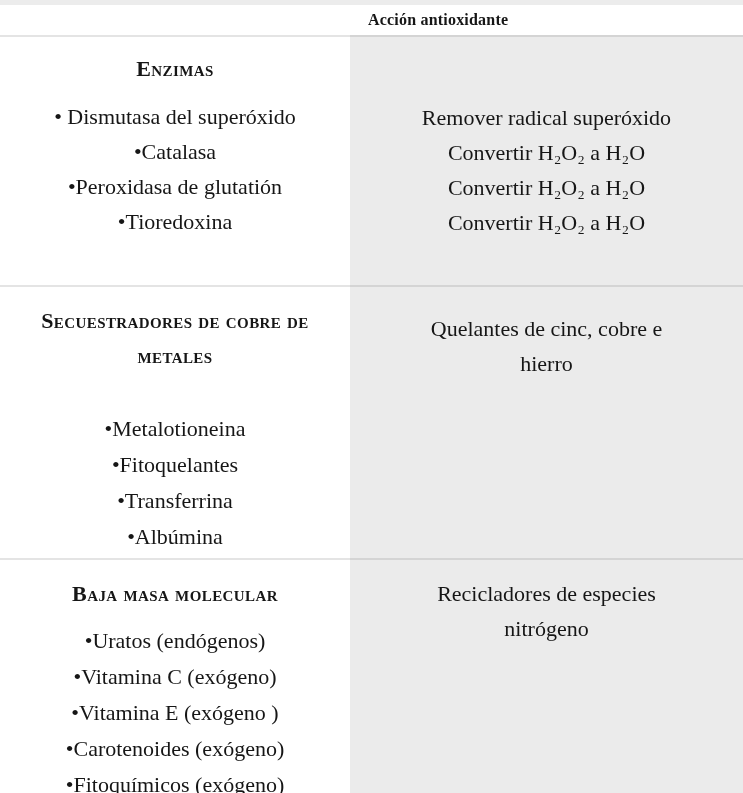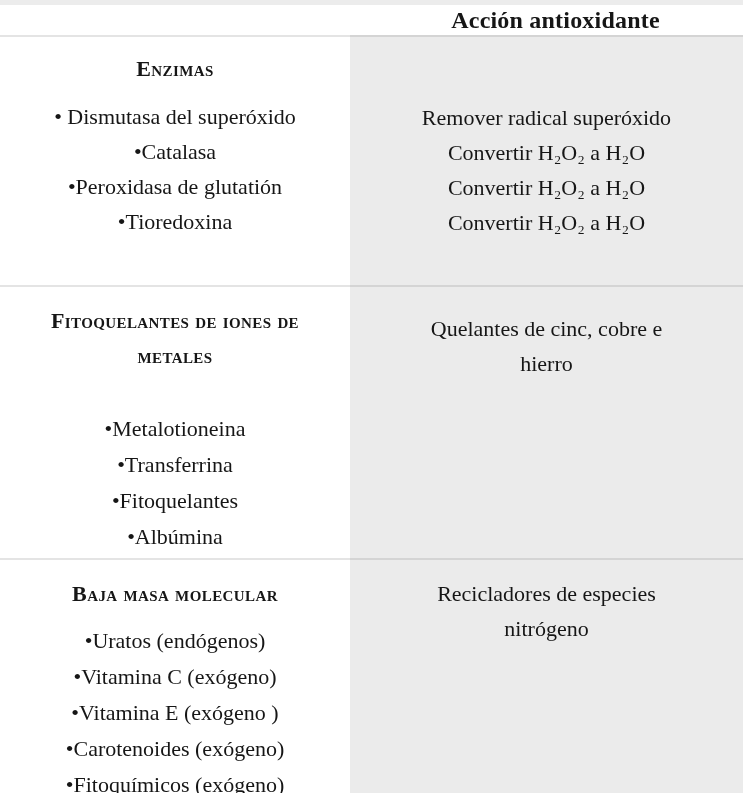--- a/index.html
+++ b/index.html
@@ -23,23 +23,23 @@
   .frame-bar{width:743px;background:var(--frame-bar);}
   .frame-bar.top{height:5px;}
   .frame-bar.bottom{height:10px;margin-top:2px;}
   .header-row{
     display:grid;
     grid-template-columns:350px 393px;
     height:30px;
     align-items:center;
   }
   .header-title{
-    text-align:center;
+    text-align:left;
     font-weight:bold;
-    font-size:24px;
+    font-size:16px;
     white-space:nowrap;
     padding-left:18px;
     letter-spacing:0.2px;
   }
   .section{
     display:grid;
     grid-template-columns:350px 393px;
     box-sizing:border-box;
   }
   .s1{height:250px;}
@@ -108,27 +108,27 @@
       <div class="action-line">Remover radical superóxido</div>
       <div class="action-line">Convertir H₂O₂ a H₂O</div>
       <div class="action-line">Convertir H₂O₂ a H₂O</div>
       <div class="action-line">Convertir H₂O₂ a H₂O</div>
     </div>
   </div>
 
   <div class="section s2">
     <div class="cell left">
       <div class="category">
-        <div class="cat-line">Fitoquelantes de iones de</div>
+        <div class="cat-line">Secuestradores de cobre de</div>
         <div class="cat-line">metales</div>
       </div>
       <ul class="items">
         <li>•Metalotioneina</li>
+        <li>•Fitoquelantes</li>
         <li>•Transferrina</li>
-        <li>•Fitoquelantes</li>
         <li>•Albúmina</li>
       </ul>
     </div>
     <div class="cell right">
       <div class="action-line">Quelantes de cinc, cobre e</div>
       <div class="action-line">hierro</div>
     </div>
   </div>
 
   <div class="section s3">

